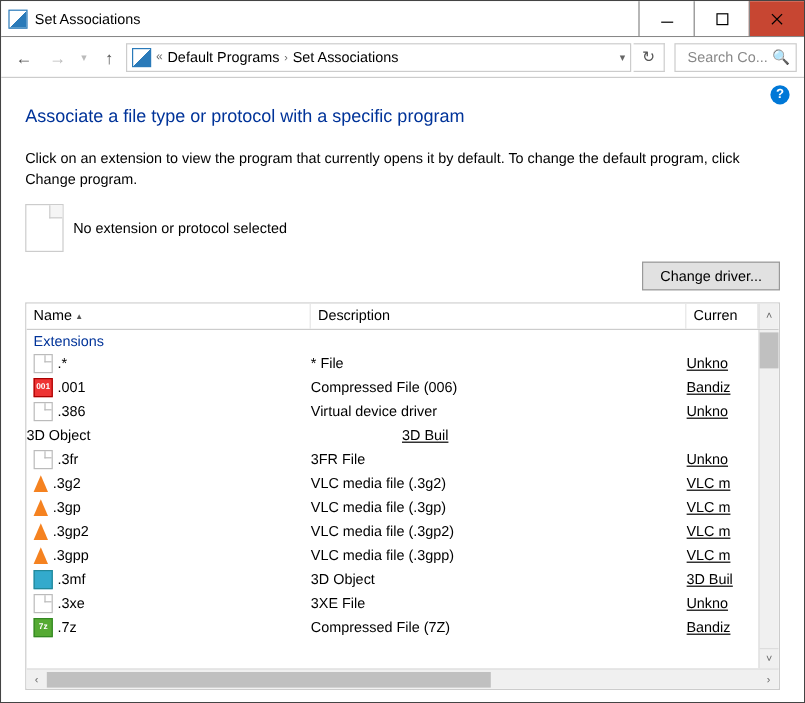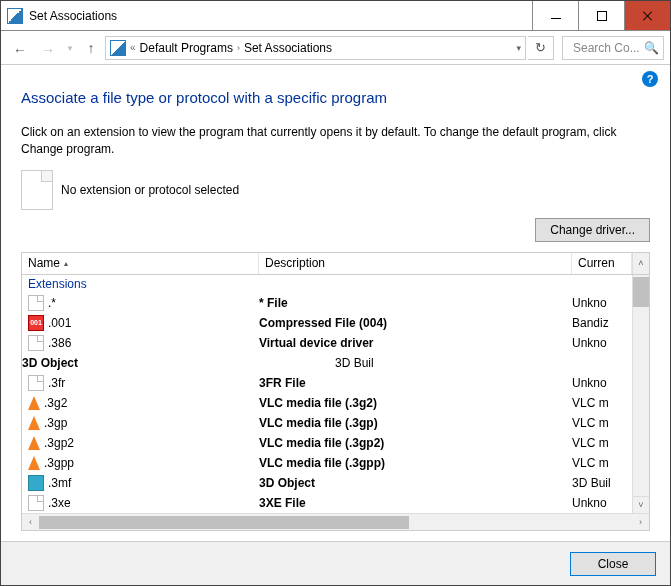--- a/index.html
+++ b/index.html
@@ -50,22 +50,22 @@
 .thead .col.desc { width:313px; }
 .thead .col.def { flex:1; }
 .sort-ind { font-size:8px; color:#555; }
 .vscroll-top { width:17px; background:#f0f0f0; border-left:1px solid #ddd; display:flex; align-items:center; justify-content:center; font-size:9px; color:#666; }
 
 .tbody { flex:1; overflow:hidden; display:flex; }
 .rows { flex:1; overflow:hidden; }
 .group { color:#003399; font-size:12px; padding:2px 6px; }
 .row { display:flex; font-size:12px; height:20px; align-items:center; }
 .row .c1 { width:237px; padding-left:6px; display:flex; align-items:center; gap:4px; }
-.row .c2 { width:313px;font-weight:bold; }
-.row .c3 { flex:1; overflow:hidden; white-space:nowrap; }
+.row .c2 { width:313px; }
+.row .c3 { flex:1; overflow:hidden; white-space:nowrap;text-decoration:underline; }
 .fico { width:16px; height:16px; flex-shrink:0; display:flex; align-items:center; justify-content:center; font-size:10px; }
 .fico.blank { border:1px solid #bbb; background:#fff; position:relative; }
 .fico.blank::after { content:""; position:absolute; top:0; right:0; width:5px; height:5px; border-left:1px solid #bbb; border-bottom:1px solid #bbb; }
 .fico.red { background:#e33; border:1px solid #a00; color:#fff; font-size:7px; font-weight:bold; }
 .fico.cone { width:0; height:0; border-left:6px solid transparent; border-right:6px solid transparent; border-bottom:14px solid #f58220; }
 .fico.blue3d { background:#3ac; border:1px solid #289; }
 .fico.green { background:#5a3; border:1px solid #382; color:#fff; font-size:7px; font-weight:bold; }
 
 .vscroll { width:17px; background:#f0f0f0; border-left:1px solid #ddd; display:flex; flex-direction:column; }
 .vscroll .thumb { background:#c0c0c0; height:30px; margin-top:2px; }
@@ -151,21 +151,21 @@
                 <span>.*</span>
               </div>
               <div class="c2">* File</div>
               <div class="c3">Unkno</div>
             </div>
             <div class="row">
               <div class="c1">
                 <div class="fico red">001</div>
                 <span>.001</span>
               </div>
-              <div class="c2">Compressed File (004)</div>
+              <div class="c2">Compressed File (006)</div>
               <div class="c3">Bandiz</div>
             </div>
             <div class="row">
               <div class="c1">
                 <div class="fico blank"></div>
                 <span>.386</span>
               </div>
               <div class="c2">Virtual device driver</div>
               <div class="c3">Unkno</div>
             </div>
@@ -246,17 +246,14 @@
       <div class="hscroll">
         <div class="left">‹</div>
         <div class="track">
             <div class="thumb"></div>
           </div>
         <div class="right">›</div>
       </div>
     </div>
   </div>
 
-  <div class="footer">
-    <button>Close</button>
-  </div>
 
 </div>
 
 </body></html>

